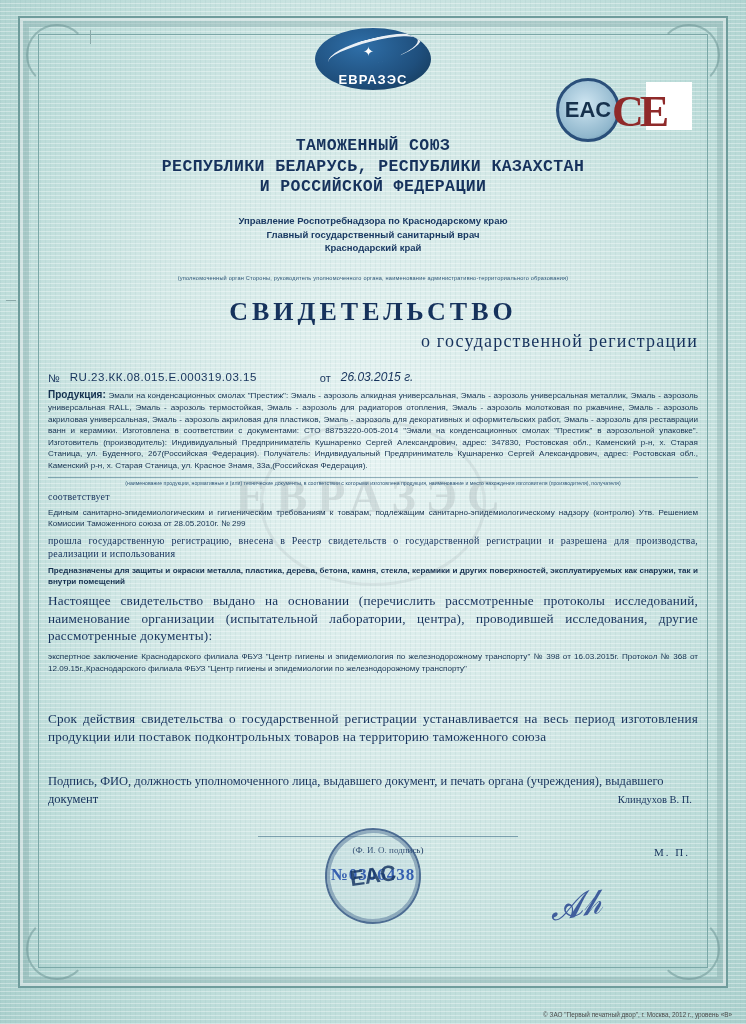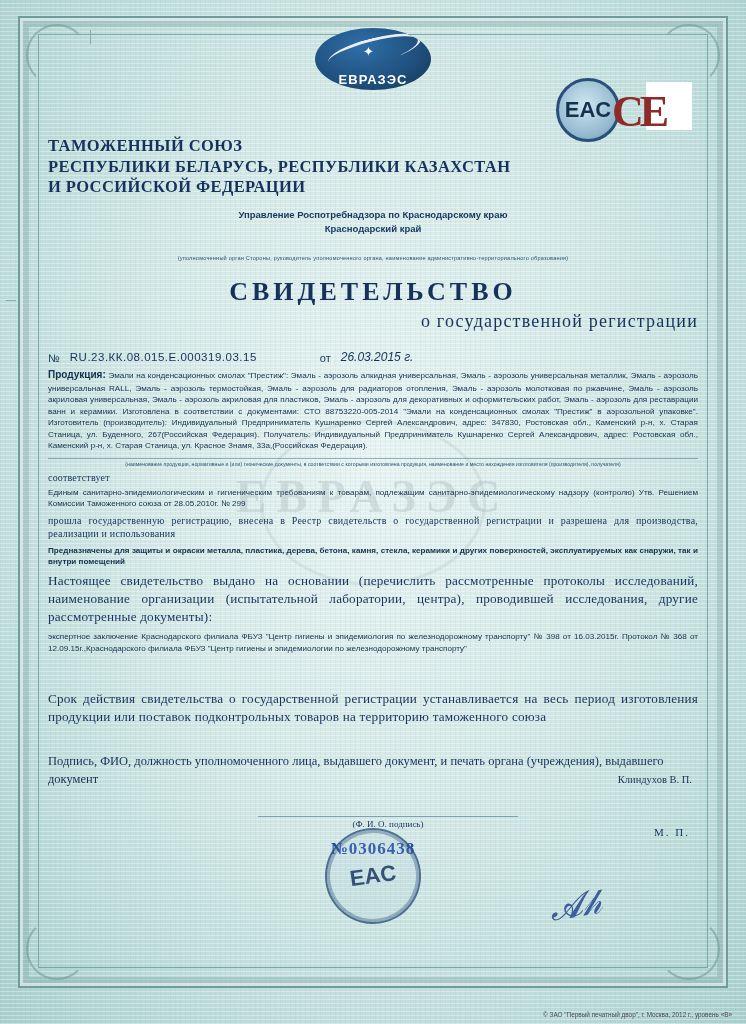--- a/index.html
+++ b/index.html
@@ -157,23 +157,23 @@
     letter-spacing: -4px;
   }
   .white-box {
     position: absolute;
     right: -6px; top: 4px;
     width: 46px; height: 48px;
     background: #ffffff;
   }
 
   h1.ts-title {
-    margin: 0;
-    text-align: left;
-    font-family: Liberation Serif, serif;
+    margin: 16px;
+    text-align: center;
+    font-family: Liberation Mono, monospace;
     font-size: 16.5px;
     font-weight: bold;
     color: #16325c;
     line-height: 1.25;
     letter-spacing: 0.4px;
   }
   .header-block {
     margin-top: 96px;
   }
   .authority {
@@ -276,21 +276,21 @@
   }
   .fio-caption {
     margin-top: 28px;
     font-family: "Liberation Serif", serif;
     font-size: 9px;
     color: #16325c;
     text-align: center;
     width: 260px;
     margin-left: 210px;
     border-top: 1px solid rgba(40,90,120,0.5);
-    padding-top: 2px;
+    padding-top: 8px;
   }
   .signer-name {
     position: absolute;
     right: 6px;
     top: 22px;
     font-family: "Liberation Serif", serif;
     font-size: 10.5px;
     color: #16325c;
   }
   .mp {
@@ -393,20 +393,21 @@
     <div class="header-block">
       <h1 class="ts-title">
         <span>ТАМОЖЕННЫЙ СОЮЗ</span><br>
         <span>РЕСПУБЛИКИ БЕЛАРУСЬ, РЕСПУБЛИКИ КАЗАХСТАН</span><br>
         <span>И РОССИЙСКОЙ ФЕДЕРАЦИИ</span>
       </h1>
     </div>
 
     <div class="authority">
       <div>Управление Роспотребнадзора по Краснодарскому краю</div>
+      <div>Главный государственный санитарный врач</div>
       <div>Краснодарский край</div>
     </div>
 
     <div class="caption-small">(уполномоченный орган Стороны, руководитель уполномоченного органа, наименование административно-территориального образования)</div>
 
     <div class="svidetelstvo">СВИДЕТЕЛЬСТВО</div>
     <div class="svid-sub">о государственной регистрации</div>
 
     <div class="number-row">
       <span class="lbl">№</span>

